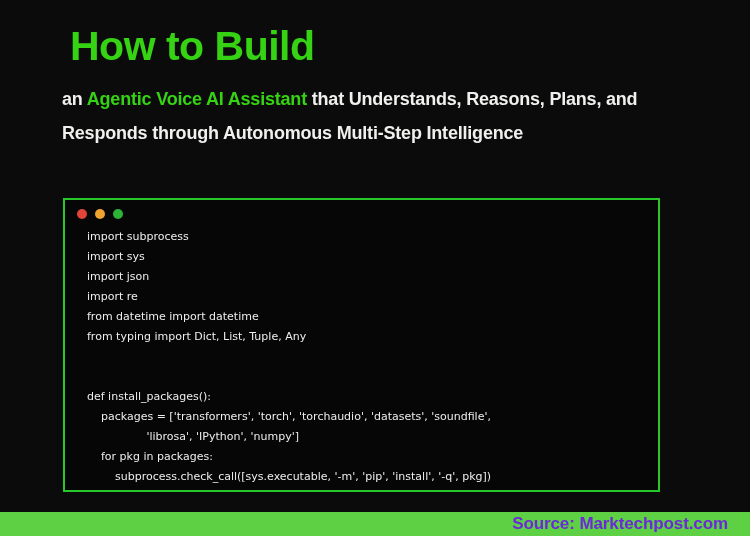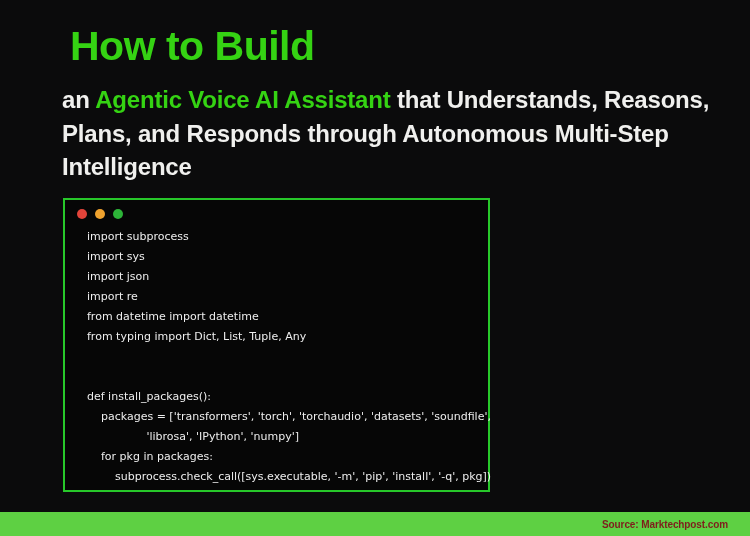--- a/index.html
+++ b/index.html
@@ -33,31 +33,31 @@
     margin: 8px;
     font-size: 41px;
     font-weight: bold;
     line-height: 48px;
     letter-spacing: -0.5px;
     color: var(--accent);
   }
   .subtitle {
     margin: 13px 0 0 0;
     width: 655px;
-    font-size: 24px;
+    font-size: 18px;
     font-weight: bold;
     line-height: 33.5px;
     letter-spacing: -0.2px;
     color: var(--text-white);
   }
   .subtitle .highlight { color: var(--accent); }
   .code-window {
     position: absolute;
     left: 63px; top: 198px;
-    width: 427px; height: 294px;
+    width: 597px; height: 294px;
     box-sizing: border-box;
     border: 2px solid var(--border-green);
     background: #060606;
   }
   .traffic {
     display: flex;
     gap: 8px;
     margin: 9px 0 0 12px;
     height: 10px;
   }
@@ -83,23 +83,23 @@
     left: 0; bottom: 0;
     width: 750px; height: 24px;
     box-sizing: border-box;
     background: var(--footer-green);
     display: flex;
     align-items: center;
     justify-content: flex-end;
     padding-right: 22px;
   }
   .source-label {
-    font-size: 10px;
+    font-size: 17px;
     font-weight: bold;
-    color: #7f1d1d;
+    color: #6d28d9;
     letter-spacing: -0.1px;
   }
 </style>
 </head>
 <body>
 
 <div class="page">
 
   <div class="header">
     <h1 class="page-title">How to Build</h1>

